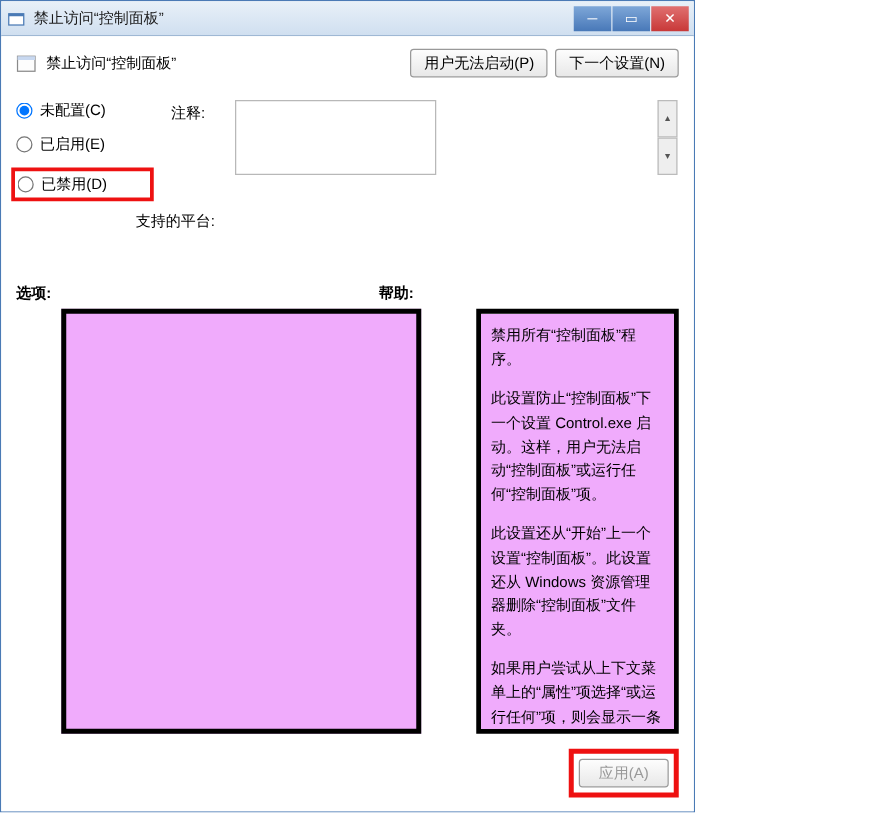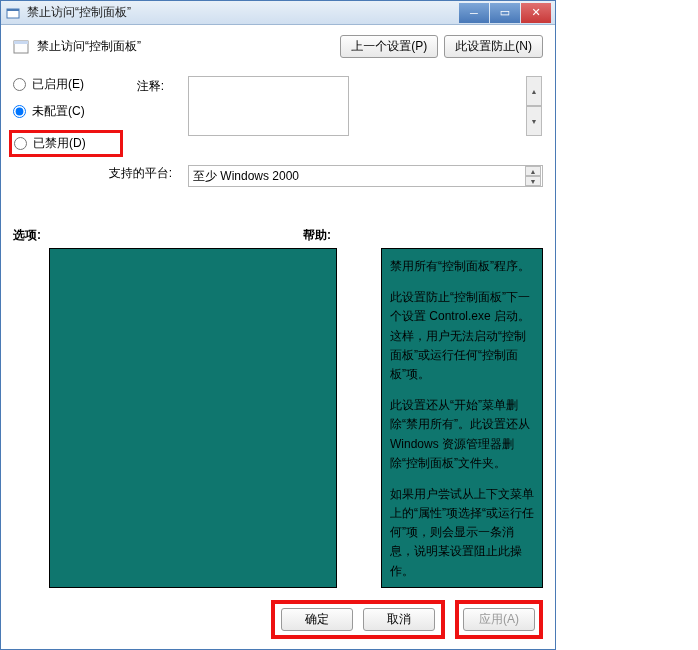--- a/index.html
+++ b/index.html
@@ -145,22 +145,22 @@
     font-weight: bold;
   }
   .mid-labels .l1 { width: 290px; }
   .mid-labels .l2 { flex: 1; }
   .panels {
     display: flex;
     gap: 8px;
     height: 340px;
   }
   .panel {
-    border: 1px solid #000000;
-    background: #0f766e;
+    border: 4px solid #000000;
+    background: #f0abfc;
     padding: 8px;
     overflow: auto;
     margin-left: 36px;
   }
   .panel.left { width: 288px; }
   .panel.right { flex: 1; line-height: 1.6; }
   .panel.right p { margin: 0 0 12px 0; }
   .footer {
     display: flex;
     justify-content: flex-end;
@@ -196,83 +196,71 @@
 
     <div class="header-row">
       <span class="hicon">
         <svg width="16" height="16">
             <rect x="1" y="2" width="14" height="12" fill="#fdfdfd" stroke="#8a8a8a"></rect>
             <rect x="1" y="2" width="14" height="3" fill="#c8d8f0"></rect>
           </svg>
       </span>
       <span class="htext">禁止访问“控制面板”</span>
       <div class="nav-btns">
-        <button class="btn">上一个设置(P)</button>
-        <button class="btn">此设置防止(N)</button>
+        <button class="btn">用户无法启动(P)</button>
+        <button class="btn">下一个设置(N)</button>
       </div>
     </div>
 
     <div class="radio-block">
       <div class="radio-col">
         <label class="radio-row">
+          <input type="radio" name="cfg" checked="" style="">
+          <span>未配置(C)</span>
+        </label>
+        <label class="radio-row">
           <input type="radio" name="cfg" style="">
           <span>已启用(E)</span>
-        </label>
-        <label class="radio-row">
-          <input type="radio" name="cfg" checked="" style="">
-          <span>未配置(C)</span>
         </label>
         <label class="radio-row highlight-red">
           <input type="radio" name="cfg" style="">
           <span>已禁用(D)</span>
         </label>
       </div>
       <div class="comment-area">
         <span class="comment-label">注释:</span>
         <div style="flex:1; position:relative;">
           <textarea class="comment-box" value="" style=""></textarea>
           <div class="spin" style="height:60px;">
             <span>▲</span>
             <span>▼</span>
           </div>
         </div>
       </div>
     </div>
 
     <div class="platform-row">
       <span class="plabel">支持的平台:</span>
-      <div class="platform-box">
-        <span>至少 Windows 2000</span>
-        <div class="spin">
-          <span>▲</span>
-          <span>▼</span>
-        </div>
-      </div>
     </div>
 
     <div class="mid-labels">
       <span class="l1">选项:</span>
       <span class="l2">帮助:</span>
     </div>
 
     <div class="panels">
       <div class="panel left"></div>
       <div class="panel right">
         <p>禁用所有“控制面板”程序。</p>
         <p>此设置防止“控制面板”下一个设置 Control.exe 启动。这样，用户无法启动“控制面板”或运行任何“控制面板”项。</p>
-        <p>此设置还从“开始”菜单删除“禁用所有”。此设置还从 Windows 资源管理器删除“控制面板”文件夹。</p>
+        <p>此设置还从“开始”上一个设置“控制面板”。此设置还从 Windows 资源管理器删除“控制面板”文件夹。</p>
         <p>如果用户尝试从上下文菜单上的“属性”项选择“或运行任何”项，则会显示一条消息，说明某设置阻止此操作。</p>
       </div>
     </div>
 
     <div class="footer">
-      <span class="hlwrap">
-        <button class="btn">确定</button>
-        <span style="width:10px;"></span>
-        <button class="btn">取消</button>
-      </span>
       <span class="hlwrap single">
         <button class="btn disabled">应用(A)</button>
       </span>
     </div>
 
   </div>
 </div>
 
 </body></html>

